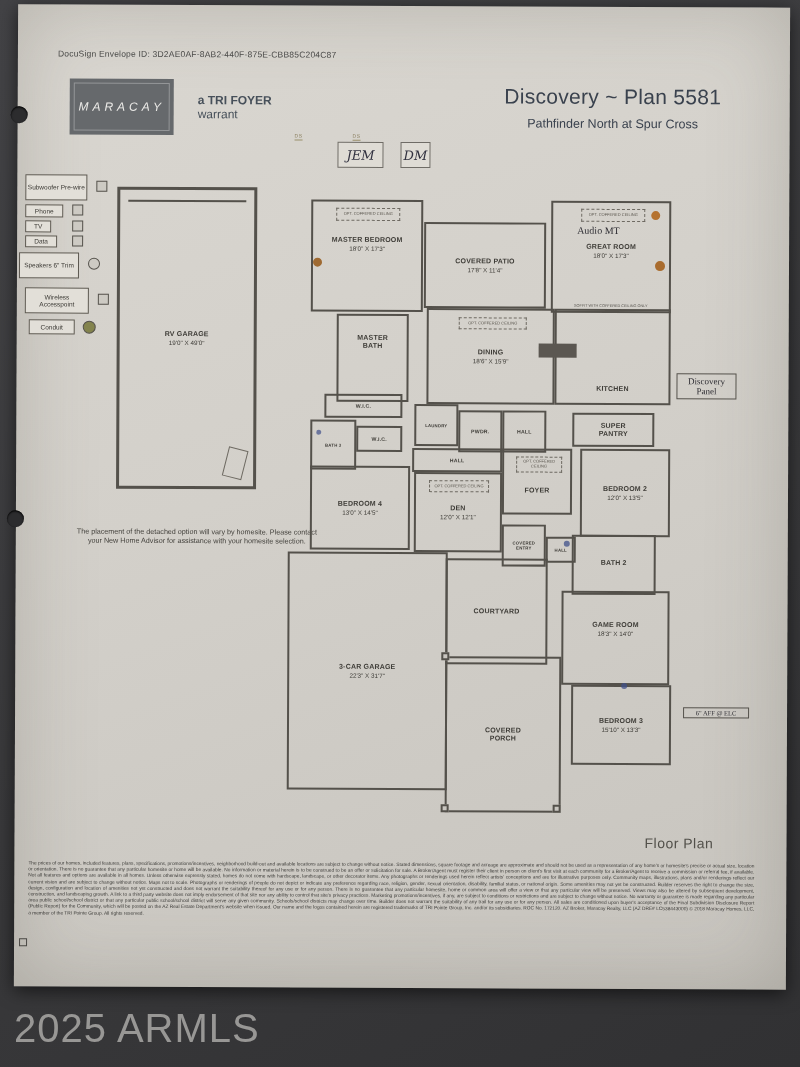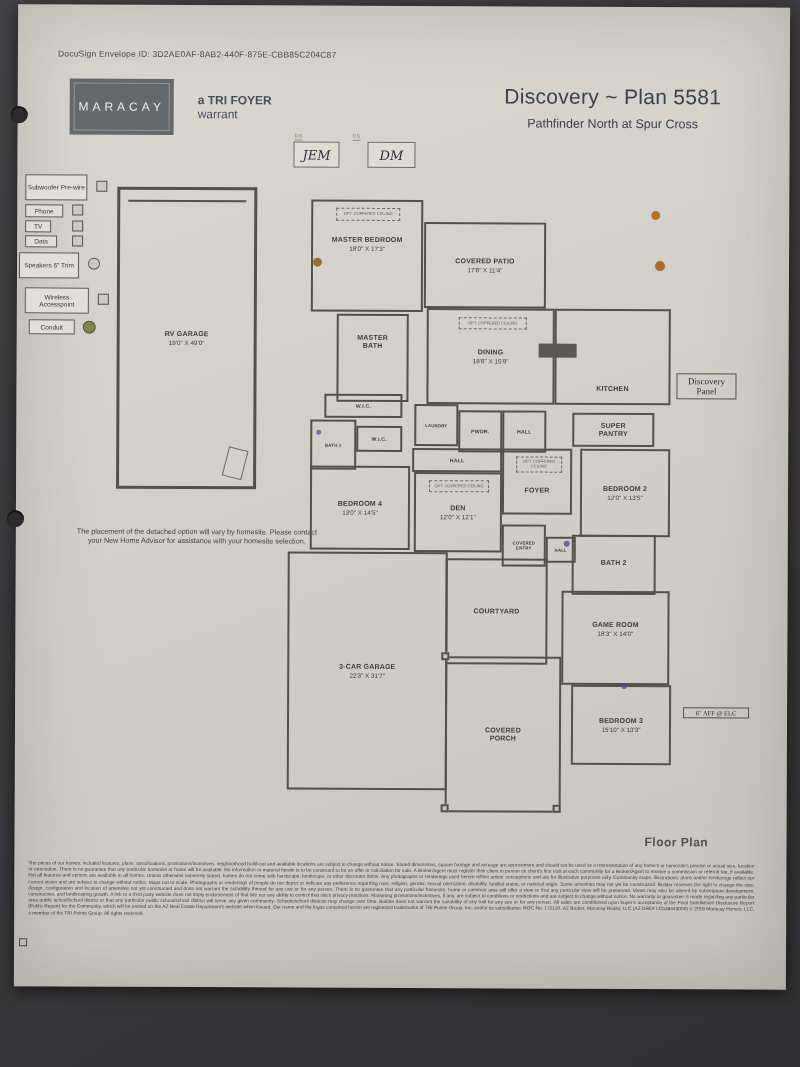--- a/index.html
+++ b/index.html
@@ -6,48 +6,48 @@
   .stage{position:relative;width:800px;height:1067px;overflow:hidden;
          background:linear-gradient(150deg,#434346 0%,#39393b 55%,#313133 100%);
          font-family:"Liberation Sans",sans-serif;}
   .paper{position:absolute;left:16px;top:6px;width:772px;height:982px;
          background:linear-gradient(160deg,#dad7d1 0%,#d3d0ca 45%,#c7c4be 100%);
          transform:rotate(.25deg);
          box-shadow:0 4px 18px rgba(0,0,0,.6), inset 0 0 80px rgba(95,90,78,.28);}
   .abs{position:absolute;box-sizing:border-box;}
   .hole{position:absolute;width:17px;height:17px;border-radius:50%;background:#2c2c2e;box-shadow:inset 0 1px 2px #000;}
   .docuid{font-size:8.5px;color:#4a4a48;letter-spacing:.2px;}
-  .logo{background:#66696c;display:flex;align-items:center;justify-content:center;}
+  .logo{background:#66696c;display:flex;align-items:center;justify-content:center;font-style:italic;}
   .logo-frame{position:absolute;left:4px;top:4px;right:4px;bottom:4px;border:1px solid rgba(255,255,255,.3);}
   .logo-text{color:#ecebe8;font-size:12px;letter-spacing:4px;font-weight:400;}
   .brand-sub{font-size:12px;color:#47505a;font-weight:700;line-height:14px;}
   .brand-sub .light{font-weight:400;}
   .title{font-size:21px;color:#3a424e;text-align:center;letter-spacing:.3px;}
   .subtitle{font-size:12.5px;color:#3a424e;text-align:center;}
   .ini-box{border:1.5px solid #6f6c66;background:#dfdcd5;display:flex;align-items:center;justify-content:center;
-           font-family:"DejaVu Serif",serif;font-style:italic;font-size:13px;color:#323240;}
+           font-family:"DejaVu Serif",serif;font-style:italic;font-size:13px;color:#323240;margin-left:44px;}
   .ds-tag{font-size:5px;color:#8a7f5e;letter-spacing:.5px;border-bottom:1px solid #9a8f6a;padding-bottom:1px;}
   .lg-box{border:1px solid #5c5850;background:#e2dfd8;color:#3c3a35;display:flex;align-items:center;justify-content:center;
           text-align:center;padding:1px;line-height:7.5px;font-size:6.5px;}
   .lg-icon{border:1px solid #55524c;background:#cdcac3;}
   .lg-icon.round{border-radius:50%;}
   .room{border:2px solid #54514b;display:flex;flex-direction:column;align-items:center;justify-content:center;text-align:center;}
   .rname{font-size:7px;font-weight:700;color:#3e3c37;letter-spacing:.2px;line-height:8px;}
   .rdims{font-size:6.3px;color:#3e3c37;line-height:8px;margin-top:1px;font-weight:400;}
   .sm .rname{font-size:5.2px;line-height:6px;}
   .xs .rname{font-size:4.3px;line-height:5px;font-weight:600;}
   .narrow{max-width:48px;}
   .coffer{position:absolute;border:1px dashed #6e6a62;font-size:4px;color:#5a564e;display:flex;align-items:center;
           justify-content:center;line-height:4.6px;text-align:center;padding:1px;box-sizing:border-box;}
   .soffit{position:absolute;left:0;right:0;bottom:3px;font-size:3.8px;color:#55524c;text-align:center;}
   .pen{font-family:"Liberation Serif",serif;color:#2e2d33;}
   .dot{position:absolute;border-radius:50%;}
   .note{font-size:7.2px;color:#44423d;text-align:center;line-height:9px;}
   .disc{font-size:4.8px;line-height:6.2px;color:#3c3b38;text-align:justify;}
-  .fplabel{font-size:12px;color:#52504a;letter-spacing:.5px;font-weight:700;}
+  .fplabel{font-size:14px;color:#52504a;letter-spacing:.5px;font-weight:400;}
   .wm{position:absolute;left:14px;top:1006px;font-size:40px;color:#a3a2a0;letter-spacing:1px;opacity:.9;}
   .island{background:#5b5751;}
   .post{position:absolute;width:8px;height:8px;border:2px solid #54514b;background:#c9c6c0;box-sizing:border-box;}
 </style>
 </head>
 <body>
 
 <div class="stage">
   <div class="paper">
 
@@ -64,21 +64,21 @@
       <div>a TRI FOYER</div>
       <div class="light">warrant</div>
     </div>
 
     <div class="abs title" style="left:430px;top:78px;width:330px;">Discovery ~ Plan 5581</div>
     <div class="abs subtitle" style="left:430px;top:110px;width:330px;">Pathfinder North at Spur Cross</div>
 
     <div class="abs ds-tag" style="left:277px;top:127px;">DS</div>
     <div class="abs ini-box" style="left:276px;top:136px;width:46px;height:26px;">JEM</div>
     <div class="abs ds-tag" style="left:335px;top:127px;">DS</div>
-    <div class="abs ini-box" style="left:350px;top:136px;width:48px;height:26px;">DM</div>
+    <div class="abs ini-box" style="left:339px;top:136px;width:30px;height:26px;">DM</div>
 
     <div class="abs lg-box" style="left:8px;top:170px;width:62px;height:26px;">Subwoofer Pre-wire</div>
     <div class="abs lg-icon" style="left:79px;top:176px;width:11px;height:11px;"></div>
     <div class="abs lg-box" style="left:8px;top:200px;width:38px;height:13px;">Phone</div>
     <div class="abs lg-icon" style="left:55px;top:200px;width:11px;height:11px;"></div>
     <div class="abs lg-box" style="left:8px;top:216px;width:26px;height:12px;">TV</div>
     <div class="abs lg-icon" style="left:55px;top:216px;width:11px;height:11px;"></div>
     <div class="abs lg-box" style="left:8px;top:231px;width:32px;height:12px;">Data</div>
     <div class="abs lg-icon" style="left:55px;top:231px;width:11px;height:11px;"></div>
     <div class="abs lg-box" style="left:2px;top:248px;width:60px;height:26px;">Speakers 6" Trim</div>
@@ -101,20 +101,27 @@
       <div class="coffer" style="left:23px;top:6px;width:64px;height:13px;">OPT. COFFERED CEILING</div>
       <div class="rname">MASTER BEDROOM</div>
       <div class="rdims">18'0" X 17'3"</div>
     </div>
 
     <div class="room abs" style="left:407px;top:216px;width:122px;height:86px;">
       <div class="rname">COVERED PATIO</div>
       <div class="rdims">17'8" X 11'4"</div>
     </div>
 
+    <div class="room abs" style="left:534px;top:194px;width:120px;height:112px;justify-content:flex-start;padding-top:40px;">
+      <div class="coffer" style="left:28px;top:6px;width:64px;height:13px;">OPT. COFFERED CEILING</div>
+      <div class="abs pen" style="left:24px;top:22px;font-size:10px;">Audio MT</div>
+      <div class="rname">GREAT ROOM</div>
+      <div class="rdims">18'0" X 17'3"</div>
+      <div class="soffit">SOFFIT WITH COFFERED CEILING ONLY</div>
+    </div>
 
     <div class="room abs" style="left:320px;top:308px;width:72px;height:88px;justify-content:flex-start;padding-top:18px;">
       <div class="rname narrow">MASTER BATH</div>
     </div>
 
     <div class="room abs" style="left:410px;top:302px;width:128px;height:96px;">
       <div class="coffer" style="left:30px;top:7px;width:68px;height:12px;">OPT. COFFERED CEILING</div>
       <div class="rname">DINING</div>
       <div class="rdims">18'6" X 15'9"</div>
     </div>
@@ -226,13 +233,14 @@
     <div class="abs pen" style="left:660px;top:366px;width:60px;border:1px solid #55524c;padding:2px;font-size:9px;line-height:10px;text-align:center;">Discovery Panel</div>
     <div class="abs pen" style="left:668px;top:700px;width:66px;border:1px solid #55524c;padding:1px 2px;font-size:6.5px;text-align:center;">6" AFF @ ELC</div>
 
     <div class="abs fplabel" style="left:630px;top:828px;">Floor Plan</div>
 
     <div class="abs disc" style="left:14px;top:856px;width:726px;">The prices of our homes, included features, plans, specifications, promotions/incentives, neighborhood build-out and available locations are subject to change without notice. Stated dimensions, square footage and acreage are approximate and should not be used as a representation of any home's or homesite's precise or actual size, location or orientation. There is no guarantee that any particular homesite or home will be available. No information or material herein is to be construed to be an offer or solicitation for sale. A Broker/Agent must register their client in person on client's first visit at each community for a Broker/Agent to receive a commission or referral fee, if available. Not all features and options are available in all homes. Unless otherwise expressly stated, homes do not come with hardscape, landscape, or other decorator items. Any photographs or renderings used herein reflect artists' conceptions and are for illustrative purposes only. Community maps, illustrations, plans and/or renderings reflect our current vision and are subject to change without notice. Maps not to scale. Photographs or renderings of people do not depict or indicate any preference regarding race, religion, gender, sexual orientation, disability, familial status, or national origin. Some amenities may not yet be constructed. Builder reserves the right to change the size, design, configuration and location of amenities not yet constructed and does not warrant the suitability thereof for any use or for any person. There is no guarantee that any particular homesite, home or common area will offer a view or that any particular view will be preserved. Views may also be altered by subsequent development, construction, and landscaping growth. A link to a third party website does not imply endorsement of that site nor any ability to control that site's privacy practices. Marketing promotions/incentives, if any, are subject to conditions or restrictions and are subject to change without notice. No warranty or guarantee is made regarding any particular area public school/school district or that any particular public school/school district will serve any given community. Schools/school districts may change over time. Builder does not warrant the suitability of any trail for any use or for any person. All sales are conditioned upon buyer's acceptance of the Final Subdivision Disclosure Report (Public Report) for the Community, which will be posted on the AZ Real Estate Department's website when issued. Our name and the logos contained herein are registered trademarks of TRI Pointe Group, Inc. and/or its subsidiaries. ROC No. 172120. AZ Broker, Maracay Realty, LLC (AZ DRE# LC538443000) © 2018 Maracay Homes, LLC, a member of the TRI Pointe Group. All rights reserved.</div>
     <div class="abs" style="left:5px;top:934px;width:8px;height:8px;border:1px solid #4a4844;"></div>
 
   </div>
 
+  <div class="wm">2025 ARMLS</div>
 </div>
 
 </body></html>

